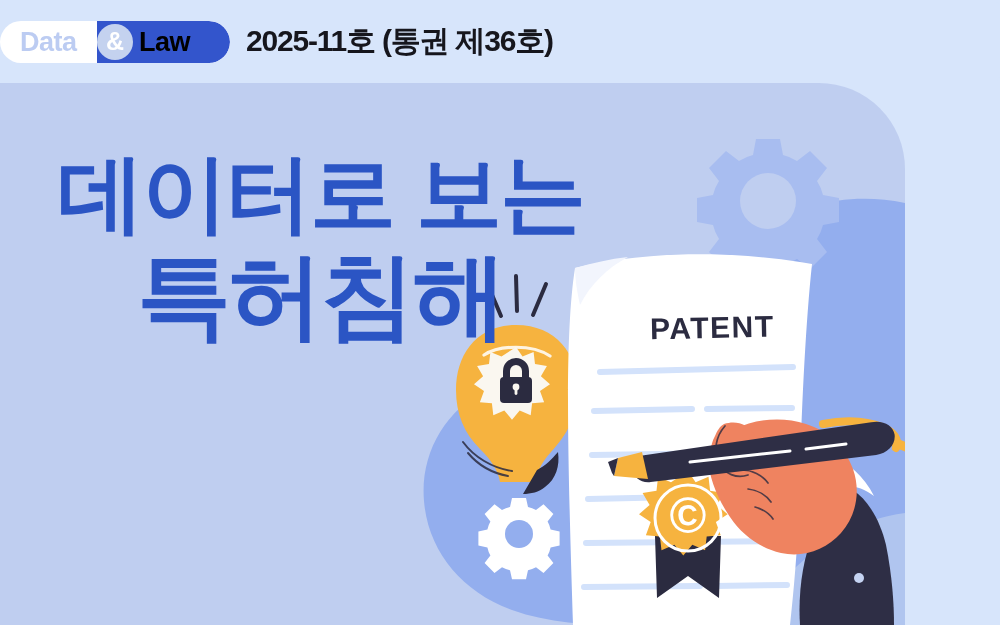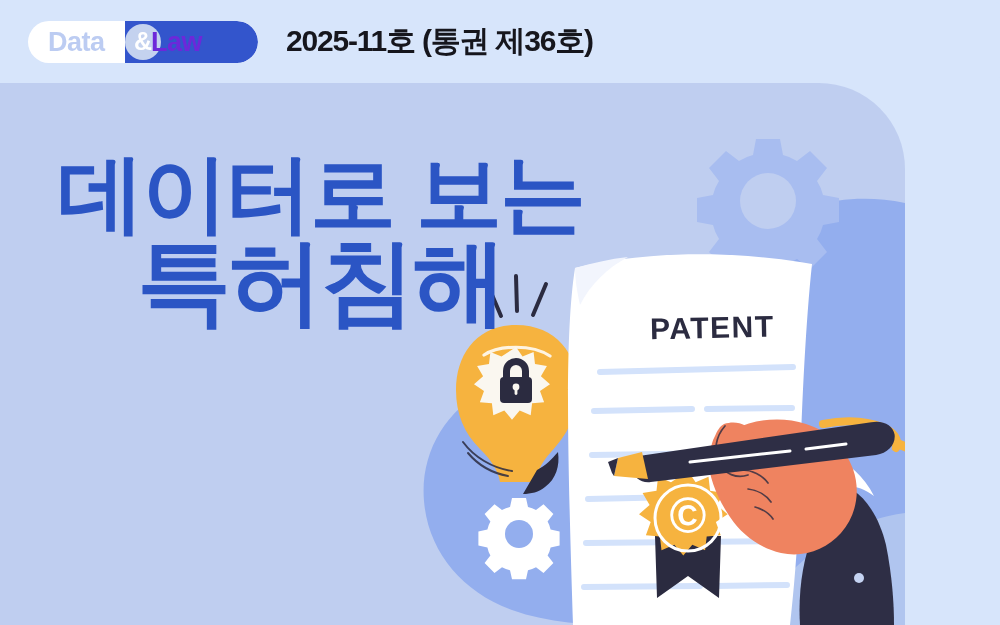--- a/index.html
+++ b/index.html
@@ -15,21 +15,20 @@
     background:#d7e5fb;
     overflow:hidden;
   }
 
   
   .header {
     position:absolute; left:0; top:0;
     width:1000px; height:83px;
     background:#d7e5fb;
     display:flex; align-items:center;
-    padding-left:28px;
     z-index:40;
     border-radius:9px;
   }
   .logo-badge {
     position:relative;
     width:230px; height:42px;
     border-radius:21px;
     background:#ffffff;
     overflow:hidden;
     display:block;
@@ -53,28 +52,28 @@
     position:absolute; left:97px; top:3px;
     width:36px; height:36px; border-radius:50%;
     background:#c4d2ef;
     display:flex; align-items:center; justify-content:center;
   }
   .logo-badge .lb-amp {
     font-size:25px; font-weight:bold; color:#ffffff;
     line-height:1; margin-top:-1px;
   }
   .logo-badge .lb-law {
-    position:absolute; left:123px; top:50%;
+    position:absolute; left:139px; top:50%;
     transform:translateY(-50%);
     font-size:27px; font-weight:bold;
     letter-spacing:-.5px;
-    color:#6d28d9; line-height:1;
+    color:#000000; line-height:1;
   }
   .issue-text {
-    margin-left:28px;
+    margin-left:16px;
     font-size:30px; font-weight:bold;
     color:#16161d;
     letter-spacing:-1.2px;
     white-space:nowrap;
   }
 
   
   .panel {
     position:absolute; left:0; top:83px;
     width:905px; height:542px;
@@ -93,21 +92,21 @@
     white-space:nowrap;
     text-align:center;
   }
   .title-line {
     font-size:86px;
     font-weight:bold;
     color:#2b55c4;
     letter-spacing:-2px;
     display:block;
   }
-  .title-line.l2 { font-size:94px; margin-top:2px; }
+  .title-line.l2 { font-size:94px; margin-top:16px; }
 
   
   .illus {
     position:absolute; left:0; top:0;
     width:1000px; height:625px;
     z-index:20;
     pointer-events:none;
   }
   .patent-label {
     position:absolute;

